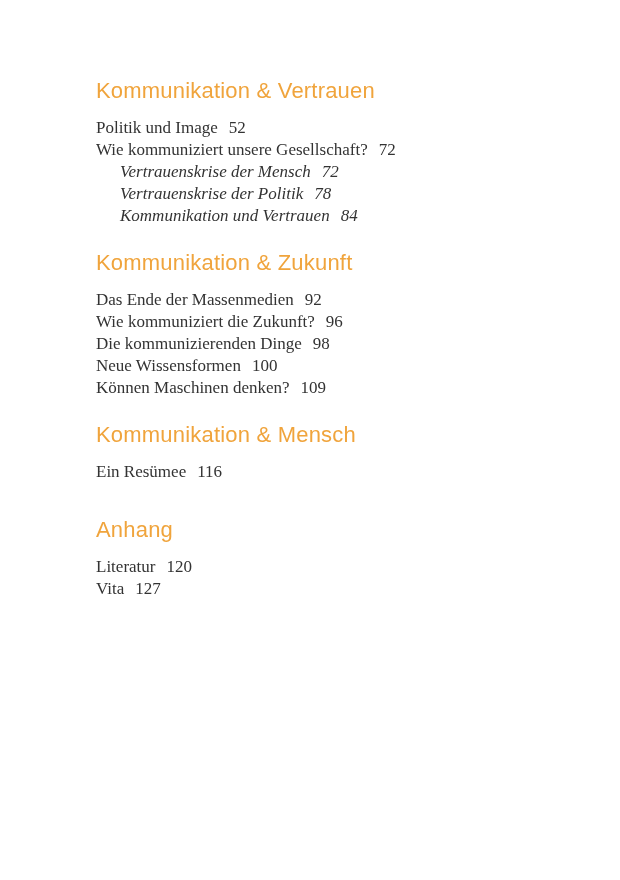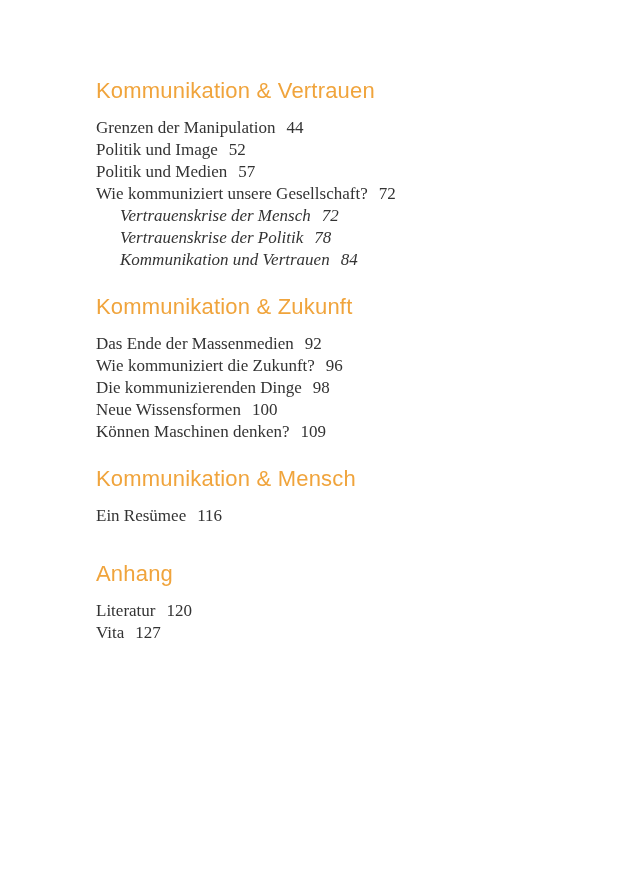--- a/index.html
+++ b/index.html
@@ -46,23 +46,21 @@
   }
 </style>
 </head>
 <body>
 
 <div class="page">
 
   <div class="toc-section">
     <h2 class="section-title">Kommunikation &amp; Vertrauen</h2>
     <div class="entries">
-      <div class="entry"><span>Grenzen der Manipulation</span><span class="entry-page">44</span></div>
       <div class="entry"><span>Politik und Image</span><span class="entry-page">52</span></div>
-      <div class="entry"><span>Politik und Medien</span><span class="entry-page">57</span></div>
       <div class="entry"><span>Wie kommuniziert unsere Gesellschaft?</span><span class="entry-page">72</span></div>
       <div class="entry sub"><span>Vertrauenskrise der Mensch</span><span class="entry-page">72</span></div>
       <div class="entry sub"><span>Vertrauenskrise der Politik</span><span class="entry-page">78</span></div>
       <div class="entry sub"><span>Kommunikation und Vertrauen</span><span class="entry-page">84</span></div>
     </div>
   </div>
 
   <div class="toc-section">
     <h2 class="section-title">Kommunikation &amp; Zukunft</h2>
     <div class="entries">

